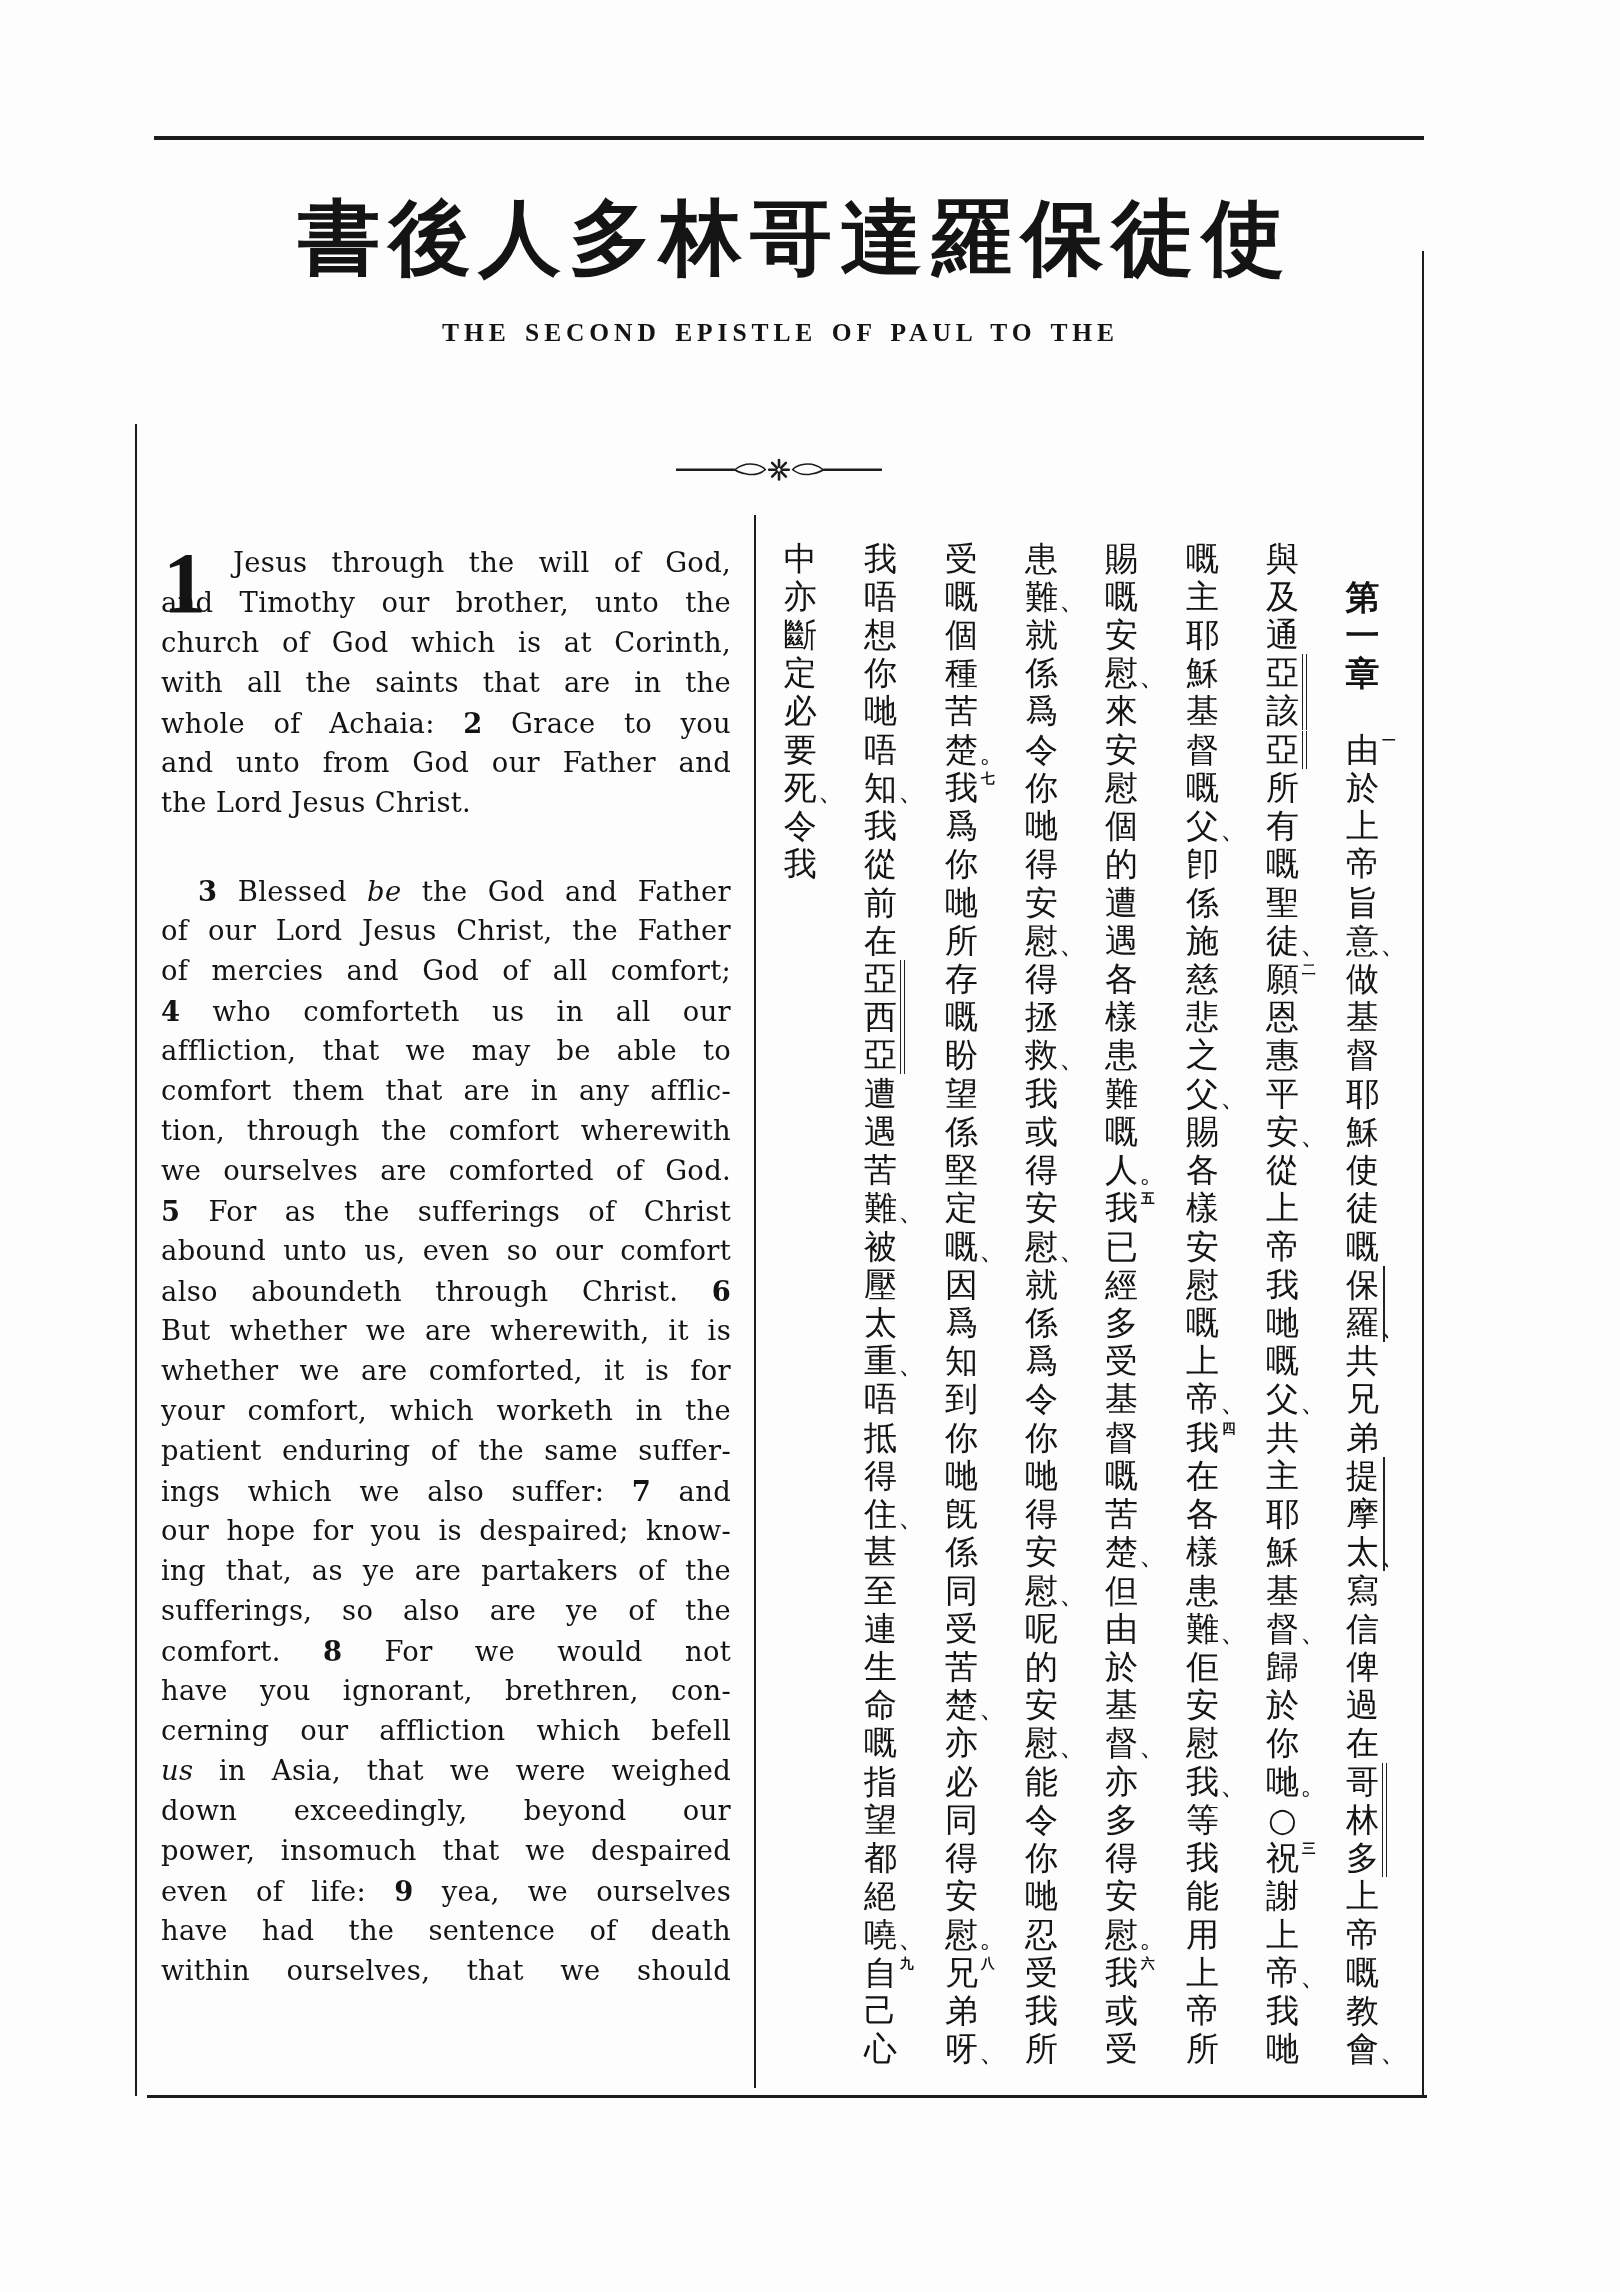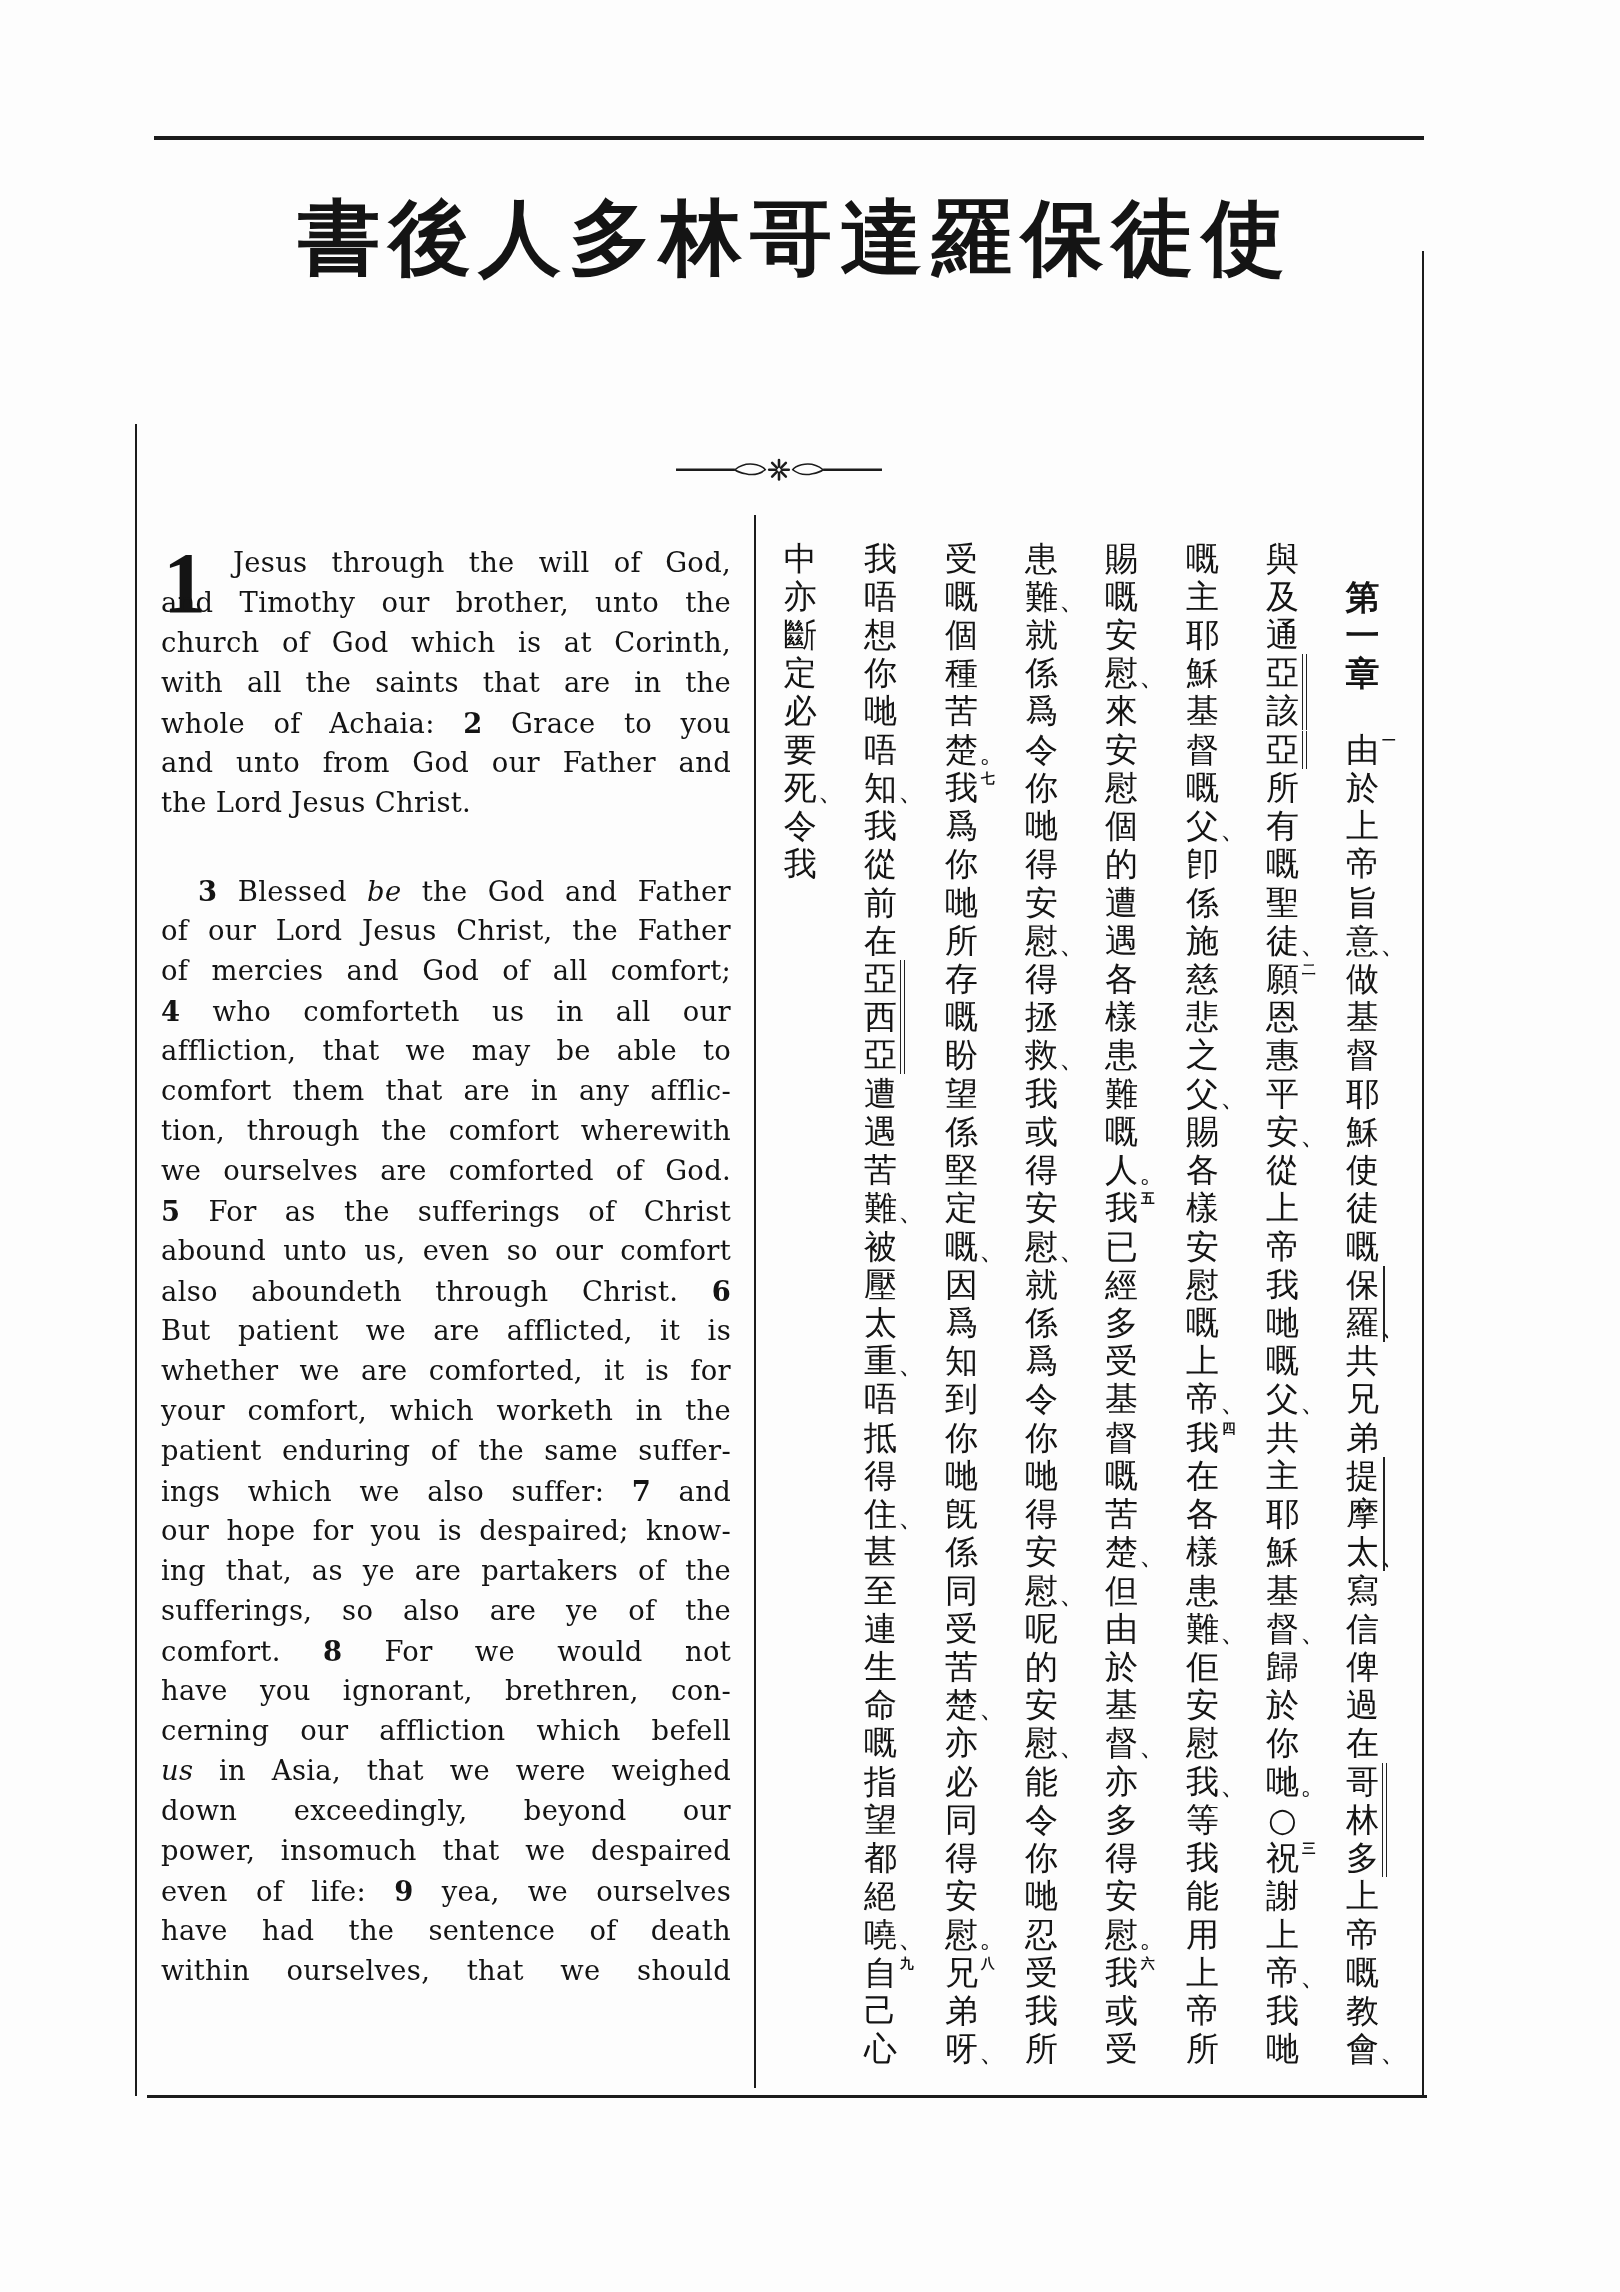--- a/index.html
+++ b/index.html
@@ -99,20 +99,21 @@
       <span>哥</span>
       <span>林</span>
       <span>多</span>
       <span>人</span>
       <span>後</span>
       <span>書</span>
     </div>
 
   <div class="rule" id="right-border"></div>
 
+  <div class="en-subtitle">THE SECOND EPISTLE OF PAUL TO THE</div>
 
   <svg class="ornament" width="210" height="25.5" viewBox="0 0 214 26">
     <line x1="2" y1="13" x2="62" y2="13" stroke="#1c1c1c" stroke-width="2.5"></line>
     <path d="M62 13 Q72 5 84 8 Q91 10 93 13 Q84 20 73 17 Q66 16 62 13 Z" fill="none" stroke="#1c1c1c" stroke-width="1.6"></path>
     <g stroke="#1c1c1c" stroke-width="2.6" stroke-linecap="round">
       <line x1="107" y1="3" x2="107" y2="10"></line>
       <line x1="107" y1="16" x2="107" y2="23"></line>
       <line x1="97" y1="13" x2="104" y2="13"></line>
       <line x1="110" y1="13" x2="117" y2="13"></line>
       <line x1="100" y1="6" x2="105" y2="11"></line>
@@ -144,21 +145,21 @@
         <div class="en-line"><span>of our Lord Jesus Christ, the Father</span></div>
         <div class="en-line"><span>of mercies and God of all comfort;</span></div>
         <div class="en-line"><span class="vnum">4</span><span> who comforteth us in all our</span></div>
         <div class="en-line"><span>affliction, that we may be able to</span></div>
         <div class="en-line"><span>comfort them that are in any afflic-</span></div>
         <div class="en-line"><span>tion, through the comfort wherewith</span></div>
         <div class="en-line"><span>we ourselves are comforted of God.</span></div>
         <div class="en-line"><span class="vnum">5</span><span> For as the sufferings of Christ</span></div>
         <div class="en-line"><span>abound unto us, even so our comfort</span></div>
         <div class="en-line"><span>also aboundeth through Christ.  </span><span class="vnum">6</span></div>
-        <div class="en-line"><span>But patient we are afflicted, it is</span></div>
+        <div class="en-line"><span>But whether we are wherewith, it is</span></div>
         <div class="en-line"><span>whether we are comforted, it is for</span></div>
         <div class="en-line"><span>your comfort, which worketh in the</span></div>
         <div class="en-line"><span>patient enduring of the same suffer-</span></div>
         <div class="en-line"><span>ings which we also suffer:  </span><span class="vnum">7</span><span> and</span></div>
         <div class="en-line"><span>our hope for you is despaired; know-</span></div>
         <div class="en-line"><span>ing that, as ye are partakers of the</span></div>
         <div class="en-line"><span>sufferings, so also are ye of the</span></div>
         <div class="en-line"><span>comfort.  </span><span class="vnum">8</span><span> For we would not</span></div>
         <div class="en-line"><span>have you ignorant, brethren, con-</span></div>
         <div class="en-line"><span>cerning our affliction which befell</span></div>

